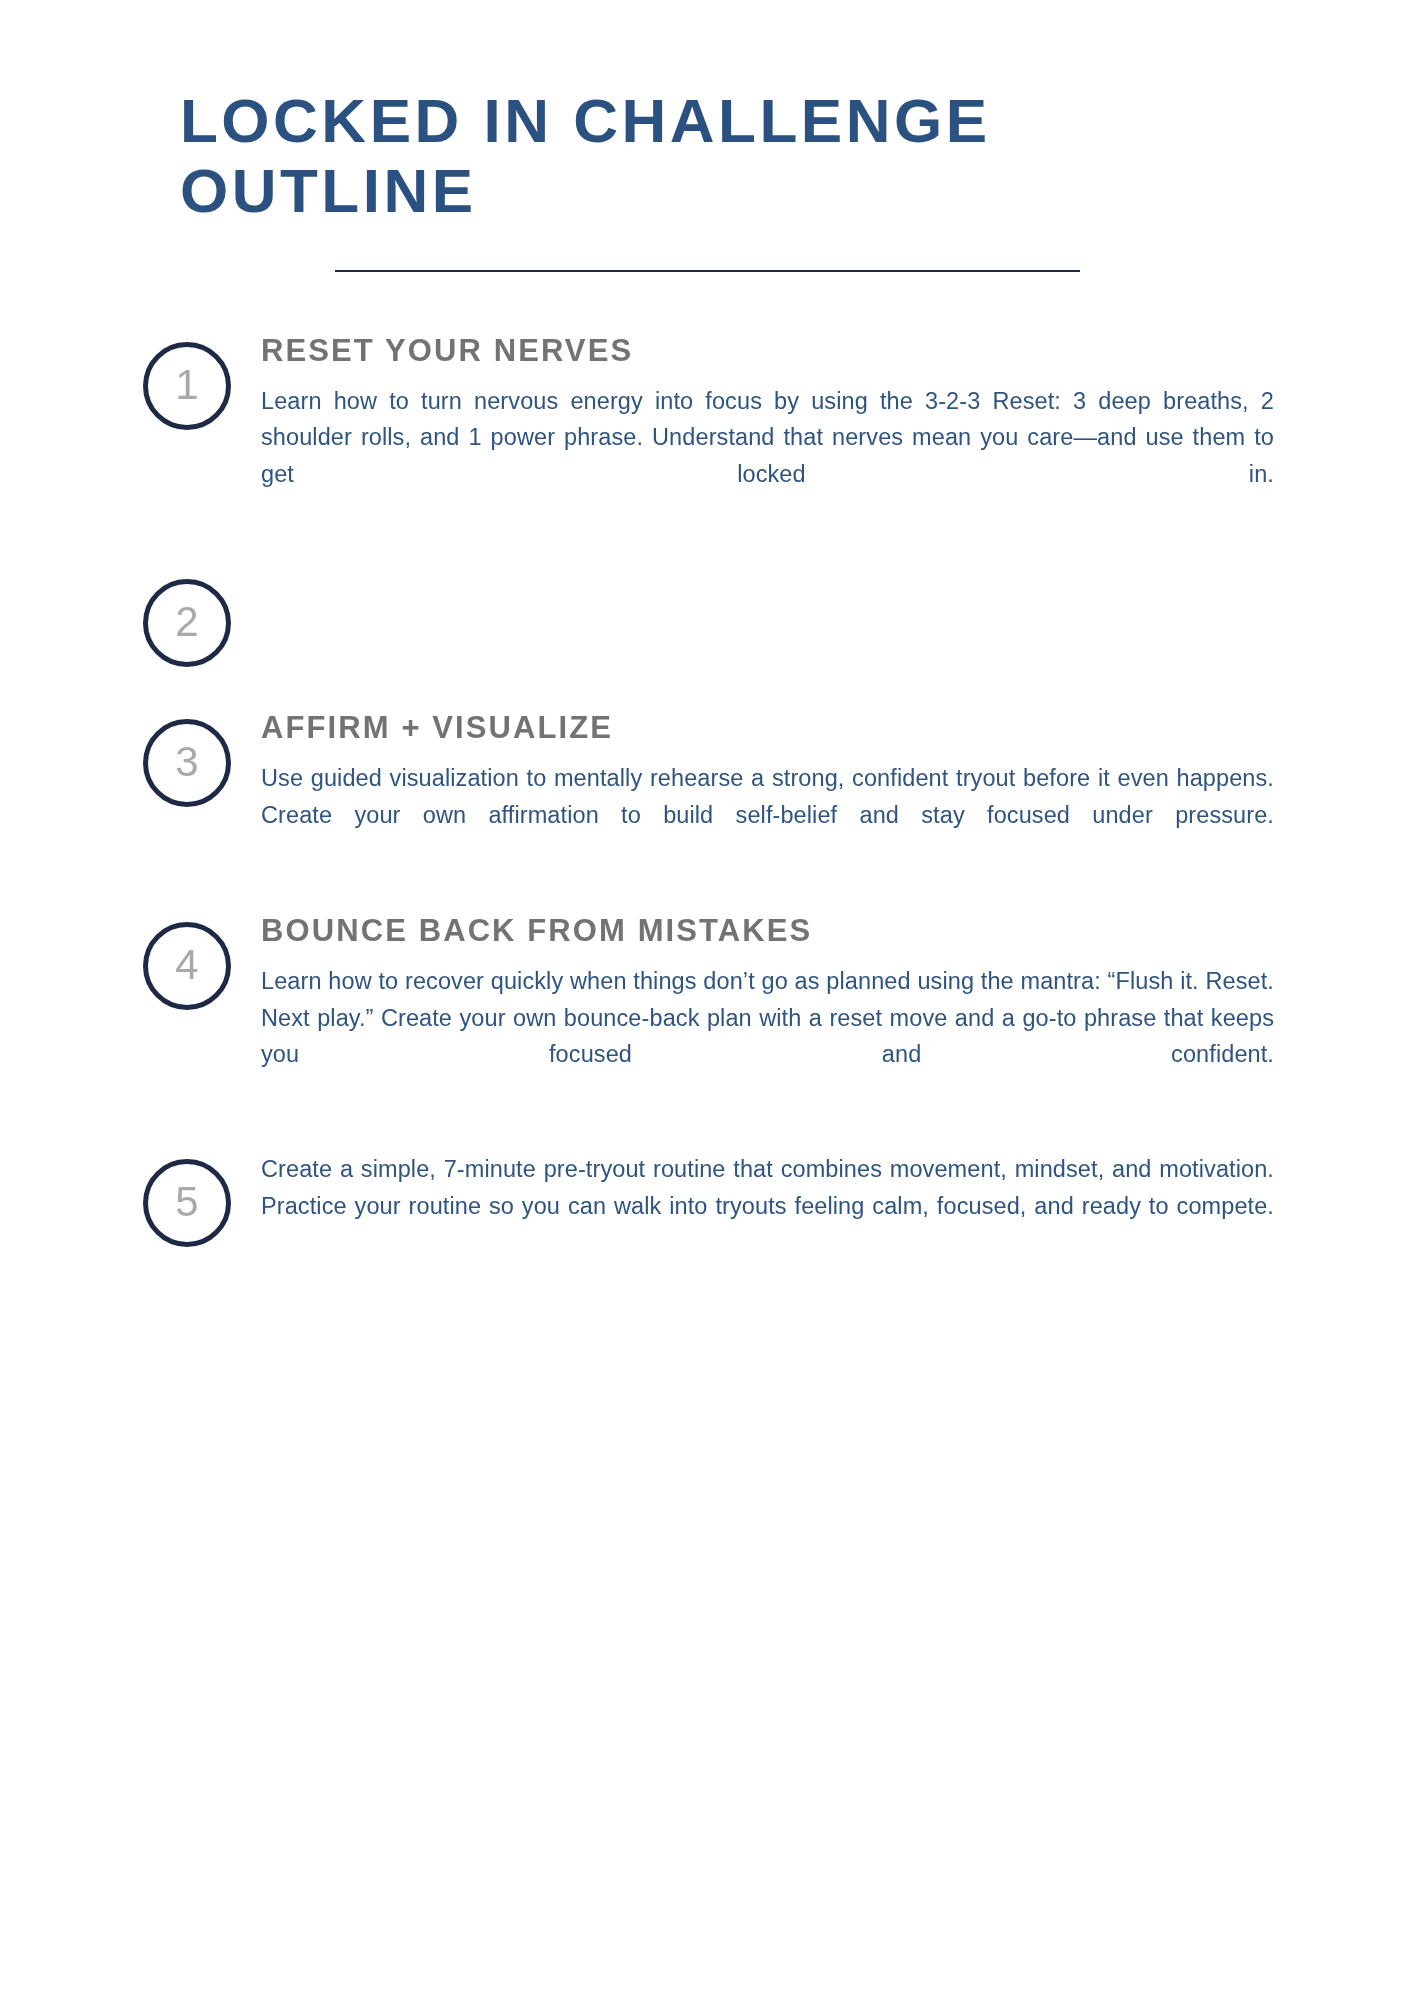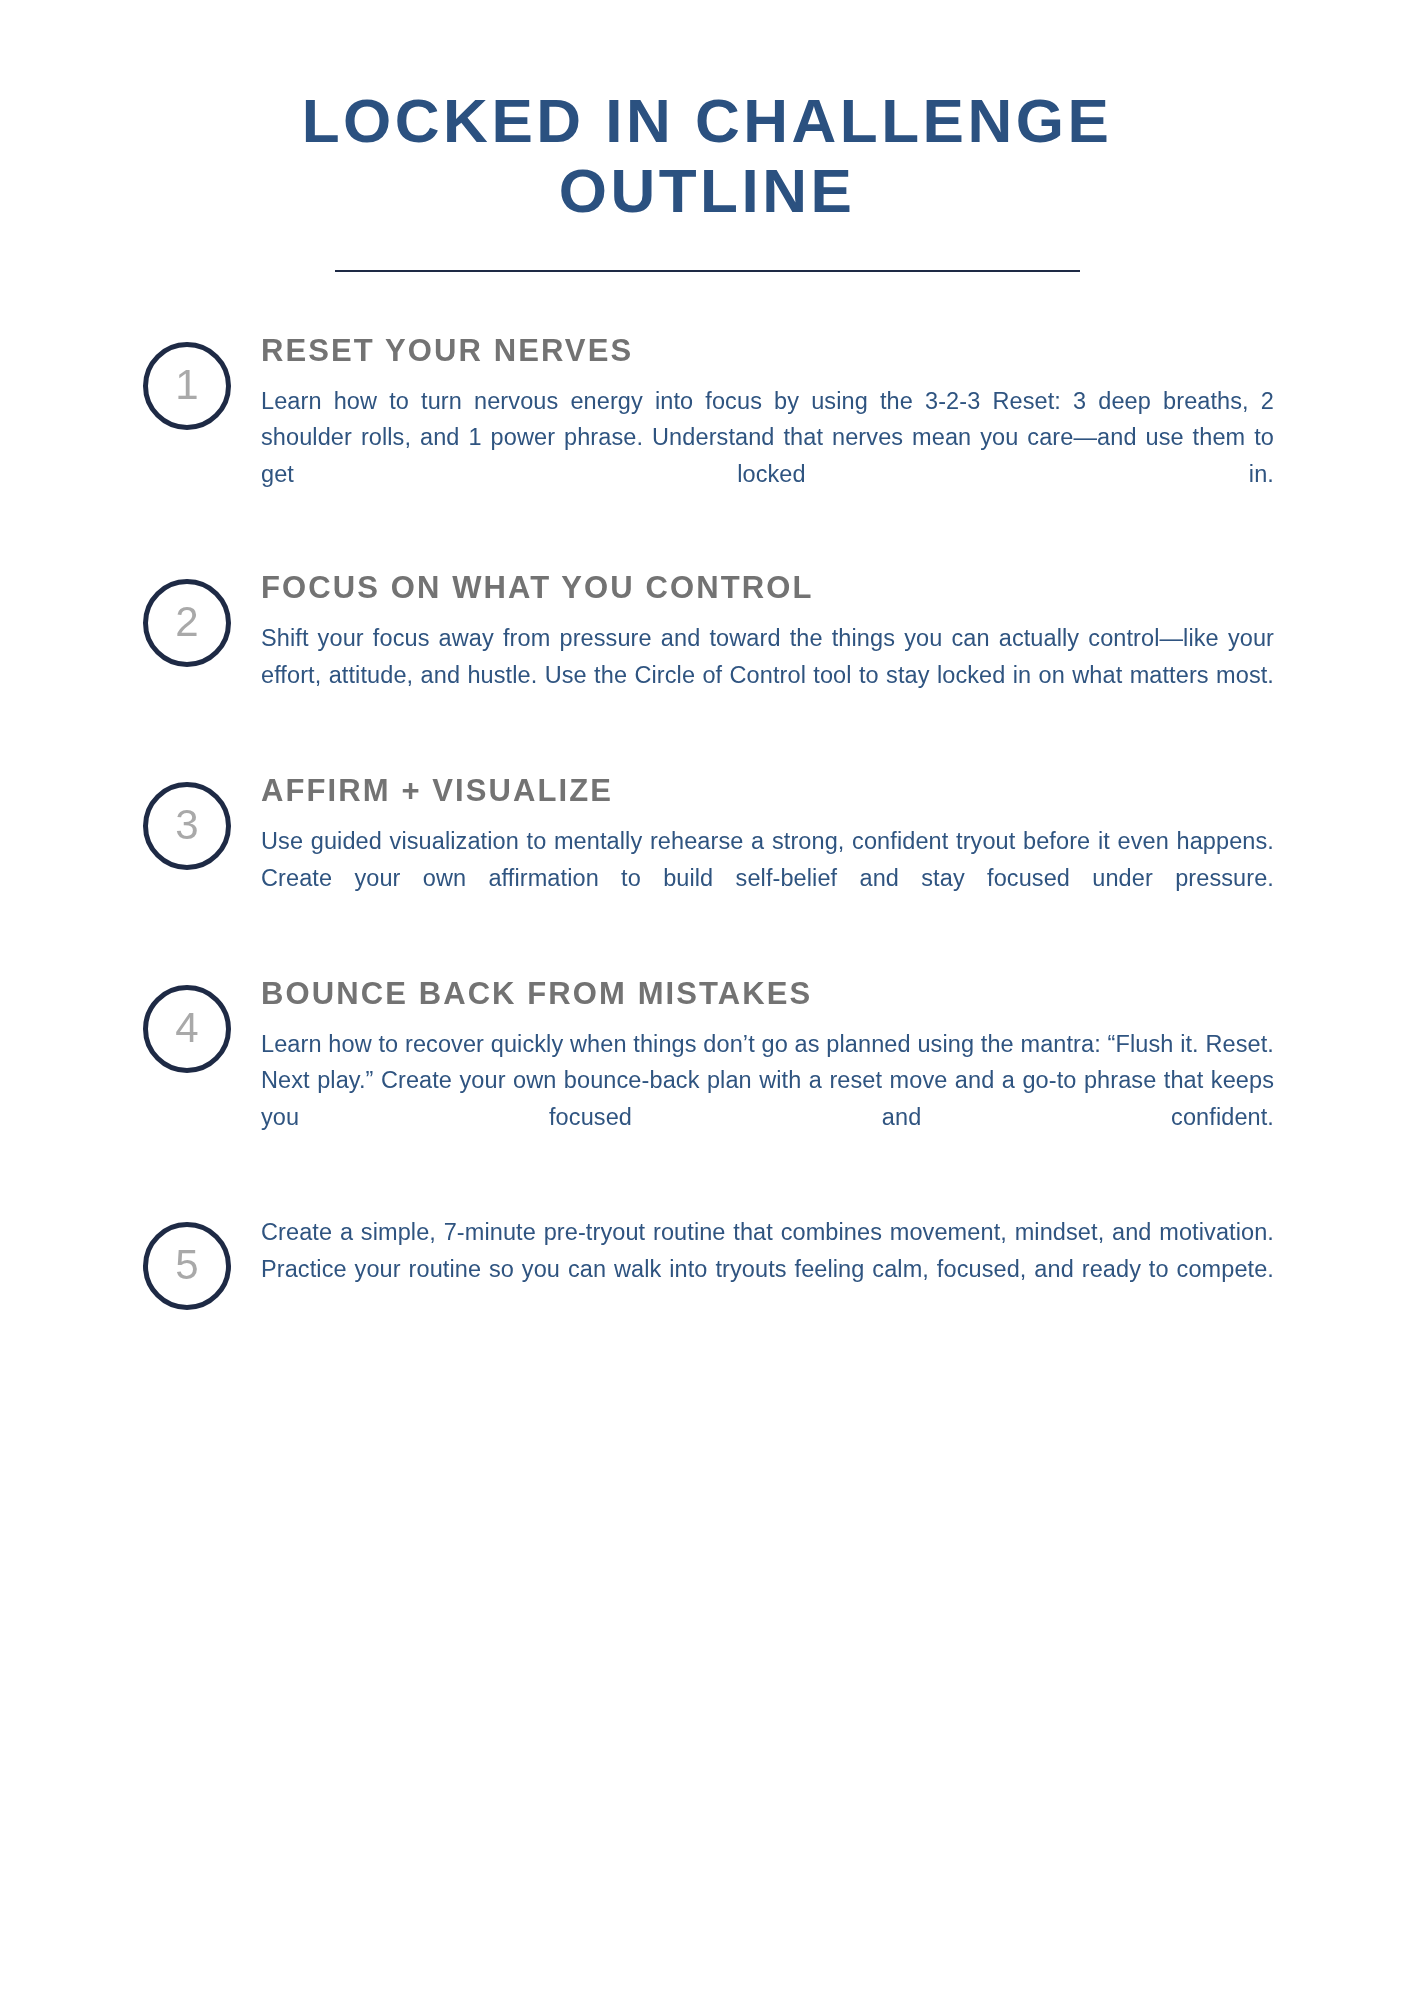--- a/index.html
+++ b/index.html
@@ -22,21 +22,21 @@
   }
 
   
   .title-block {
     padding-top: 86px;
     padding-left: 180px;
     padding-right: 180px;
   }
   .doc-title {
     margin: 0;
-    text-align: center;
+    text-align: left;
     font-family: "Liberation Sans", sans-serif;
     font-weight: 700;
     font-size: 62px;
     line-height: 1.13;
     letter-spacing: 3.5px;
     color: #2b5180;
     text-transform: uppercase;
   }
 
   .title-rule {
@@ -158,24 +158,20 @@
         <p class="section-body">Learn how to turn nervous energy into focus by using the 3-2-3 Reset: 3 deep breaths, 2 shoulder rolls, and 1 power phrase. Understand that nerves mean you care—and use them to get locked in.</p>
       </div>
     </div>
 
     <div class="section s2">
       <div class="badge-col">
         <div class="num-circle">
           <span class="num">2</span>
         </div>
       </div>
-      <div class="body-col">
-        <h2 class="section-heading">FOCUS ON WHAT YOU CONTROL</h2>
-        <p class="section-body">Shift your focus away from pressure and toward the things you can actually control—like your effort, attitude, and hustle. Use the Circle of Control tool to stay locked in on what matters most.</p>
-      </div>
     </div>
 
     <div class="section s3">
       <div class="badge-col">
         <div class="num-circle">
           <span class="num">3</span>
         </div>
       </div>
       <div class="body-col">
         <h2 class="section-heading">AFFIRM + VISUALIZE</h2>

